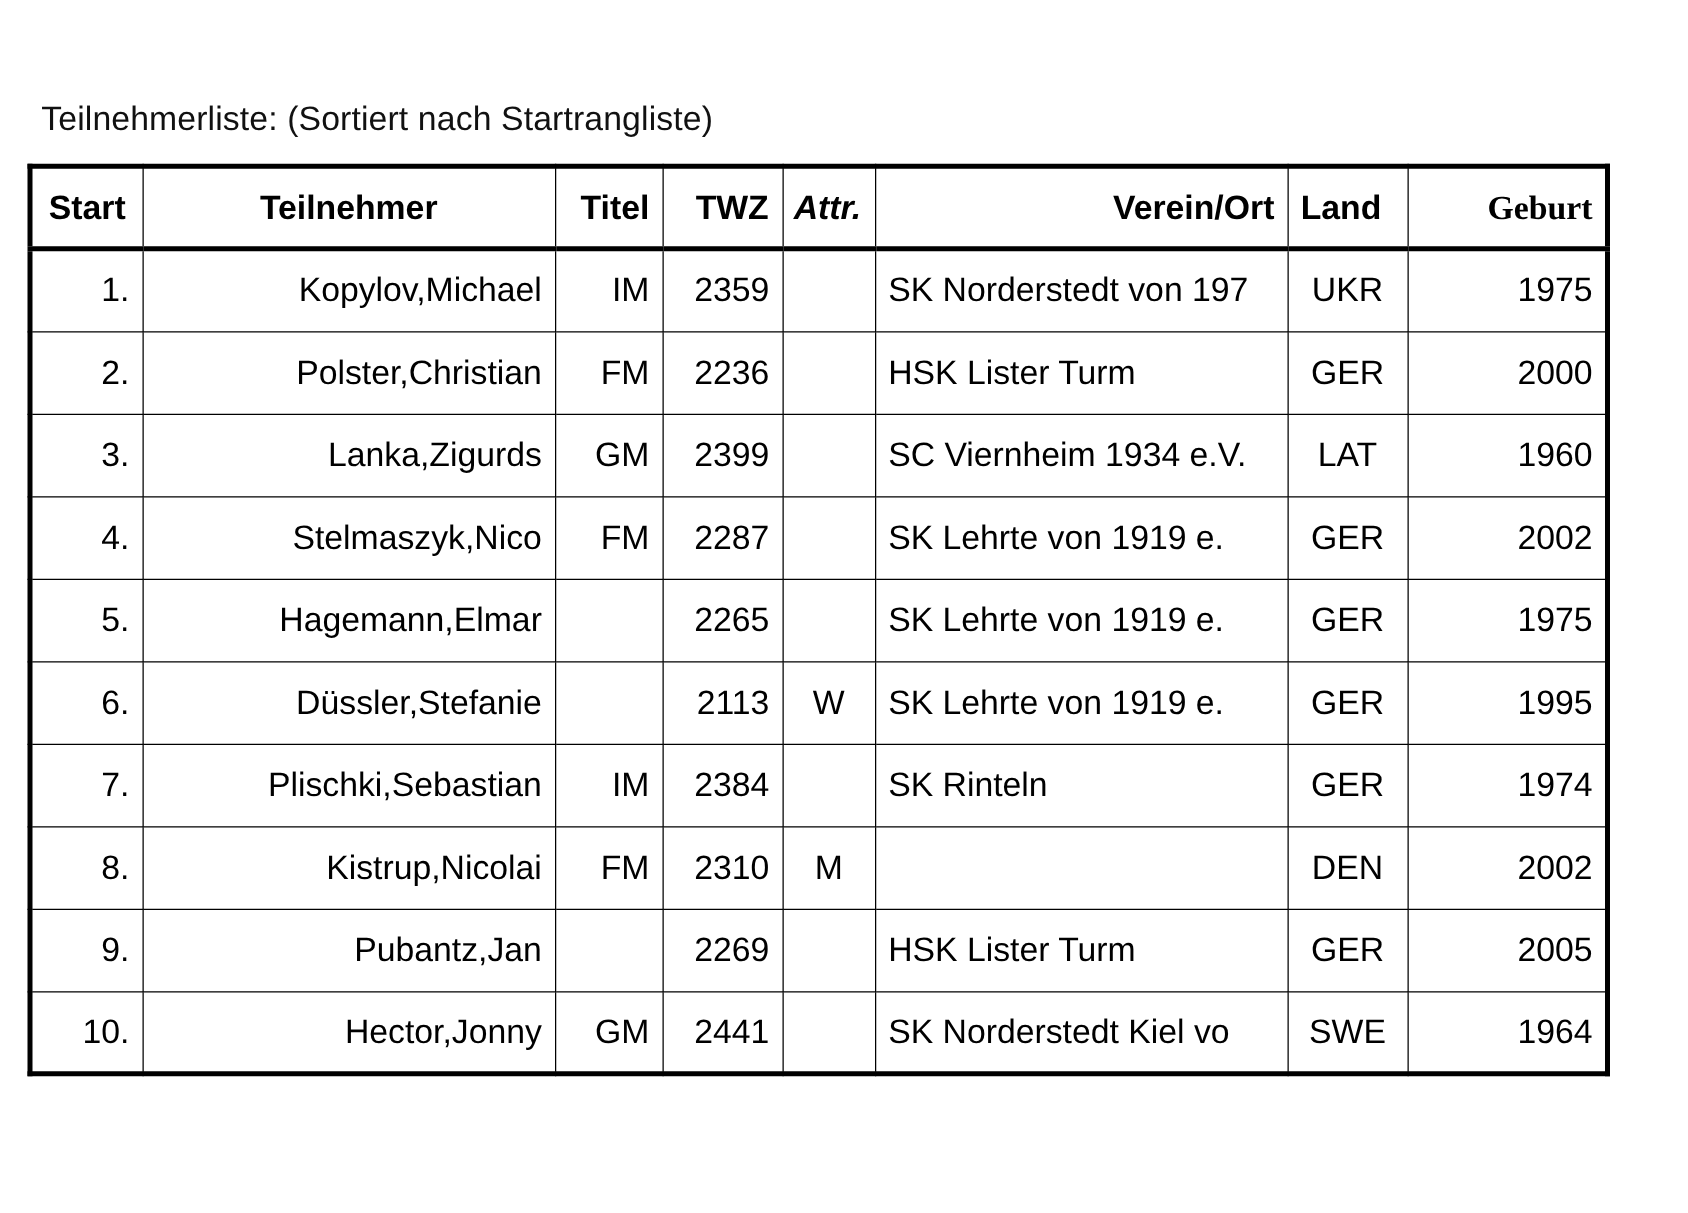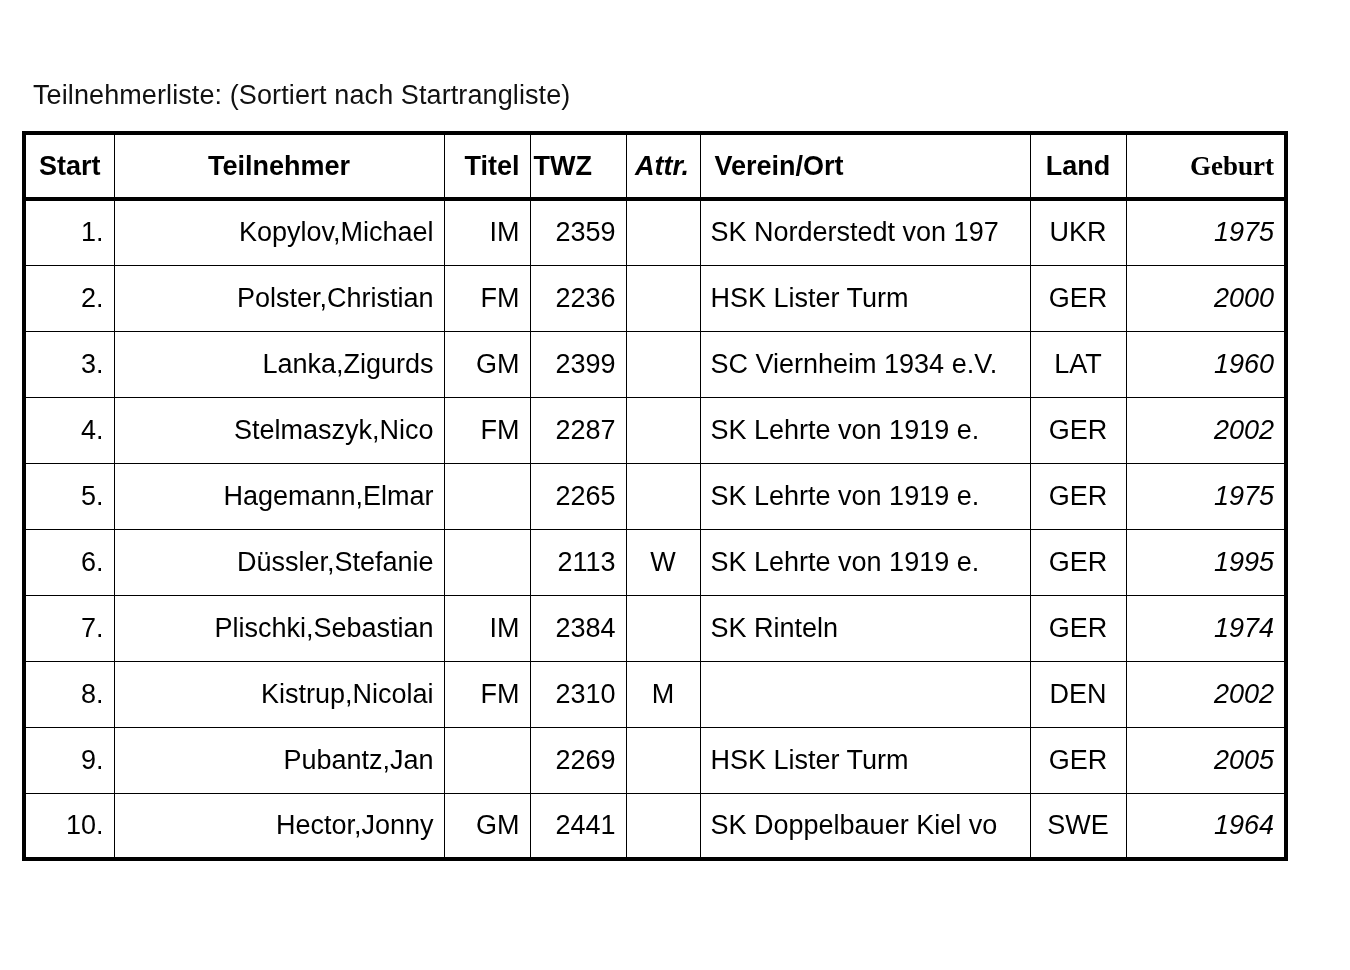--- a/index.html
+++ b/index.html
@@ -61,34 +61,34 @@
     white-space: nowrap;
   }
   table.ranking thead th {
     font-weight: bold;
     border-bottom: 4px solid #000000;
     vertical-align: middle;
   }
   thead th.h-start { text-align: center; padding: 0 6px; }
   thead th.h-name  { text-align: center; }
   thead th.h-title { text-align: right; }
-  thead th.h-twz   { text-align: left; padding-left: 3px; }
+  thead th.h-twz   { text-align: left; padding-left: 26px; }
   thead th.h-attr  { text-align: center; padding-left: 8px; font-style: italic; }
-  thead th.h-club  { text-align: left; padding-left: 14px; }
-  thead th.h-land  { text-align: center; padding-left: 10px; margin-left: 46px; }
+  thead th.h-club  { text-align: right; padding-left: 14px; }
+  thead th.h-land  { text-align: left; padding-left: 10px; margin-left: 46px; }
   thead th.h-born  { text-align: right; padding-right: 10px; font-family: Liberation Serif, serif; }
 
   td.d-start { text-align: right; padding-right: 14px; font-weight: normal; }
   td.d-name  { text-align: right; padding-left: 16px; }
   td.d-title { text-align: right; padding-right: 12px; }
   td.d-twz   { text-align: right; padding-right: 14px; font-weight: normal; }
   td.d-attr  { text-align: center; }
   td.d-club  { text-align: left; padding-left: 14px; }
   td.d-land  { text-align: center; }
-  td.d-born  { text-align: right; padding-right: 10px; font-style: italic; }
+  td.d-born  { text-align: right; padding-right: 10px; }
 
   tbody tr:last-child td { border-bottom: none; }
 </style>
 </head>
 <body>
 
 <div class="page">
 
   <div class="caption">Teilnehmerliste: (Sortiert nach Startrangliste)</div>
 
@@ -206,21 +206,21 @@
           <td class="d-club">HSK Lister Turm</td>
           <td class="d-land">GER</td>
           <td class="d-born">2005</td>
         </tr>
         <tr>
           <td class="d-start">10.</td>
           <td class="d-name">Hector,Jonny</td>
           <td class="d-title">GM</td>
           <td class="d-twz">2441</td>
           <td class="d-attr"></td>
-          <td class="d-club">SK Doppelbauer Kiel vo</td>
+          <td class="d-club">SK Norderstedt Kiel vo</td>
           <td class="d-land">SWE</td>
           <td class="d-born">1964</td>
         </tr>
       </tbody>
     </table>
   </div>
 
 </div>
 
 </body></html>

